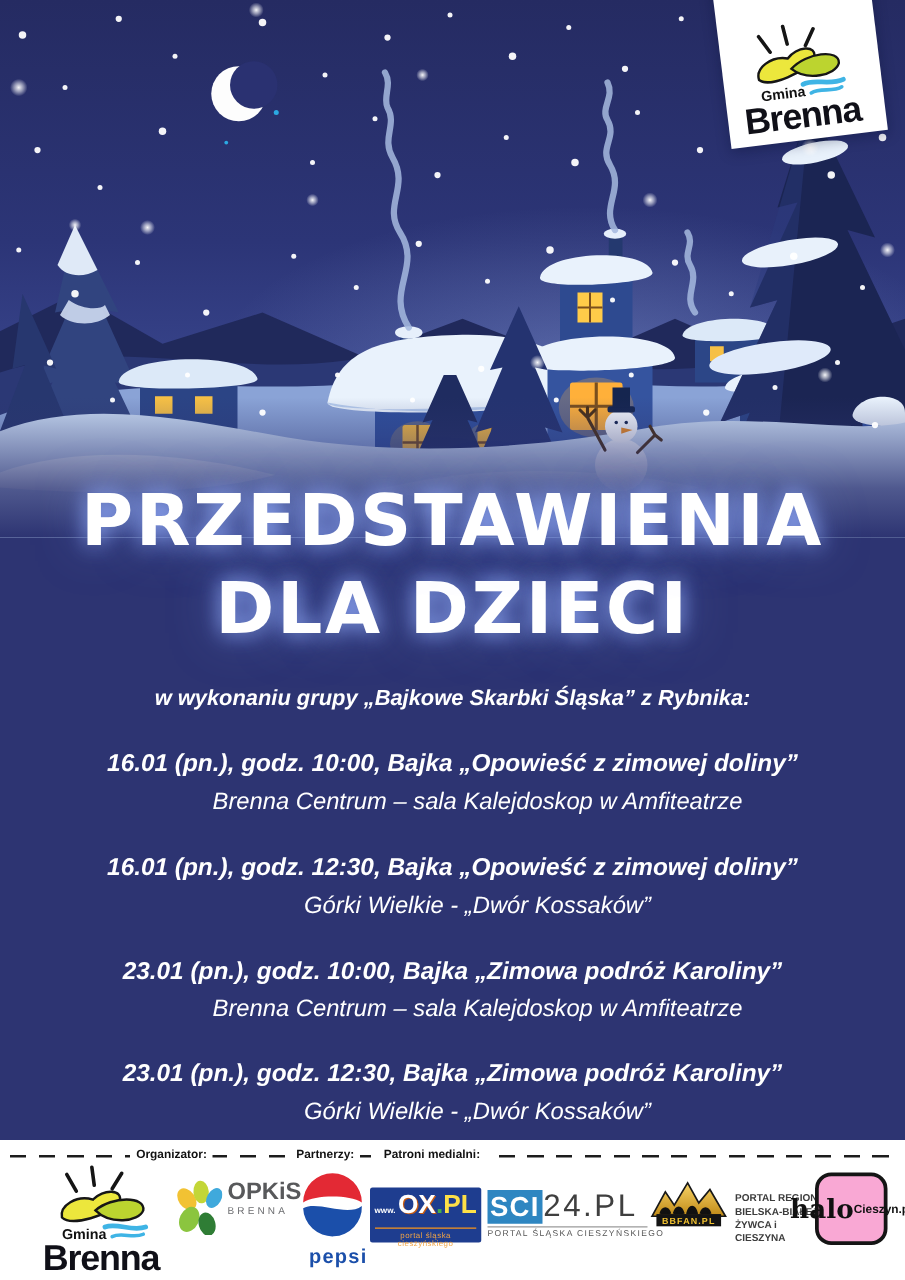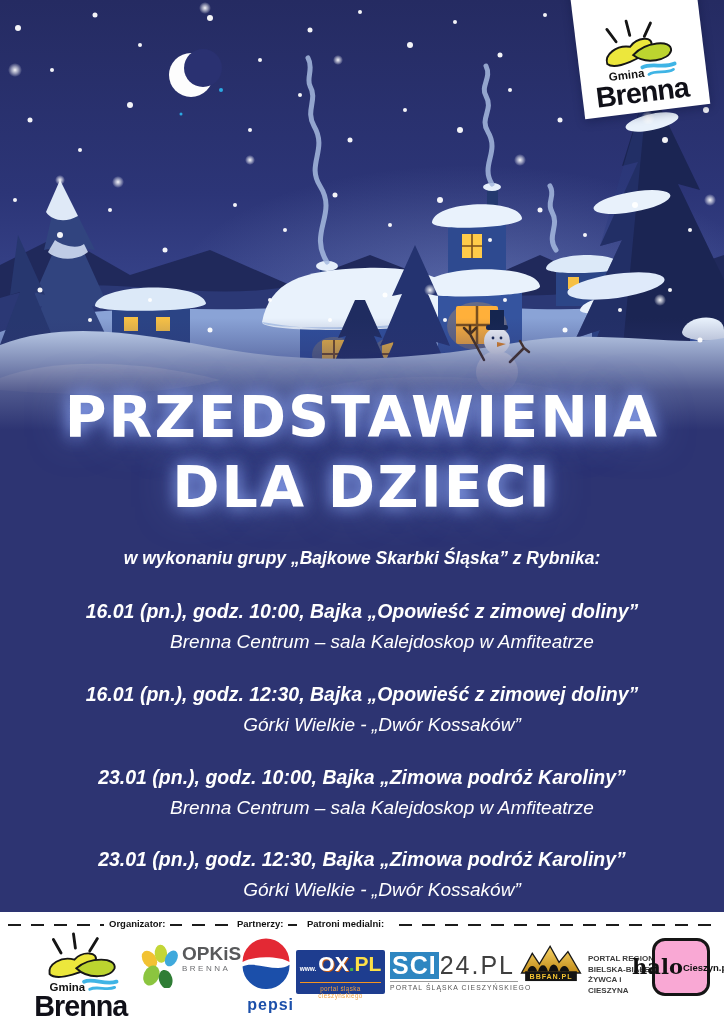--- a/index.html
+++ b/index.html
@@ -50,21 +50,21 @@
   .pepsi-word{font-size:16px;font-weight:bold;color:#1b4faa;text-align:right;margin-top:2px;letter-spacing:1px;}
   .ox{width:89px;height:44px;background:#1e3d8f;border-radius:2px;box-sizing:border-box;padding:3px 4px 2px 4px;}
   .ox-row{display:flex;align-items:baseline;justify-content:center;line-height:22px;}
   .ox-www{font-size:6.5px;color:#fff;font-weight:bold;margin-right:2px;}
   .ox-ox{font-size:21px;font-weight:bold;color:#fff;text-shadow:1px 1px 0 #c75b12;}
   .ox-dot{font-size:21px;font-weight:bold;color:#43b049;}
   .ox-pl{font-size:21px;font-weight:bold;color:#fde047;}
   .ox-sub{font-size:6.3px;color:#f2a444;text-align:center;letter-spacing:.4px;border-top:1px solid #f7941d;margin-top:2px;padding-top:2px;}
   .sci{width:128px;}
   .sci-row{display:flex;align-items:center;}
-  .sci-main{background:#2e86c1;color:#fff;font-size:25px;font-weight:bold;line-height:27px;padding:0 2px;letter-spacing:1px;}
+  .sci-main{background:#2e86c1;color:#fff;font-size:22px;font-weight:bold;line-height:27px;padding:0 2px;letter-spacing:1px;}
   .sci-rest{color:#3f3f3f;font-size:25px;line-height:27px;letter-spacing:2px;margin-left:1px;}
   .sci-line{height:1px;background:#9a9a9a;margin:2px 0 2px 0;}
   .sci-sub{font-size:6.8px;color:#555;letter-spacing:1.1px;white-space:nowrap;}
   .portal-txt{font-size:8px;font-weight:bold;color:#3c3c3c;line-height:10.5px;width:72px;}
   .halo{
     width:58px;height:58px;border:3px solid #151515;border-radius:13px;box-sizing:border-box;
     display:flex;align-items:center;justify-content:center;background:#f9a8d4;
   }
   .halo-1{font-family:"DejaVu Serif",serif;font-weight:bold;font-size:21px;line-height:20px;color:#111;}
   .halo-2{font-size:9.5px;font-weight:bold;color:#111;margin-top:1px;}

